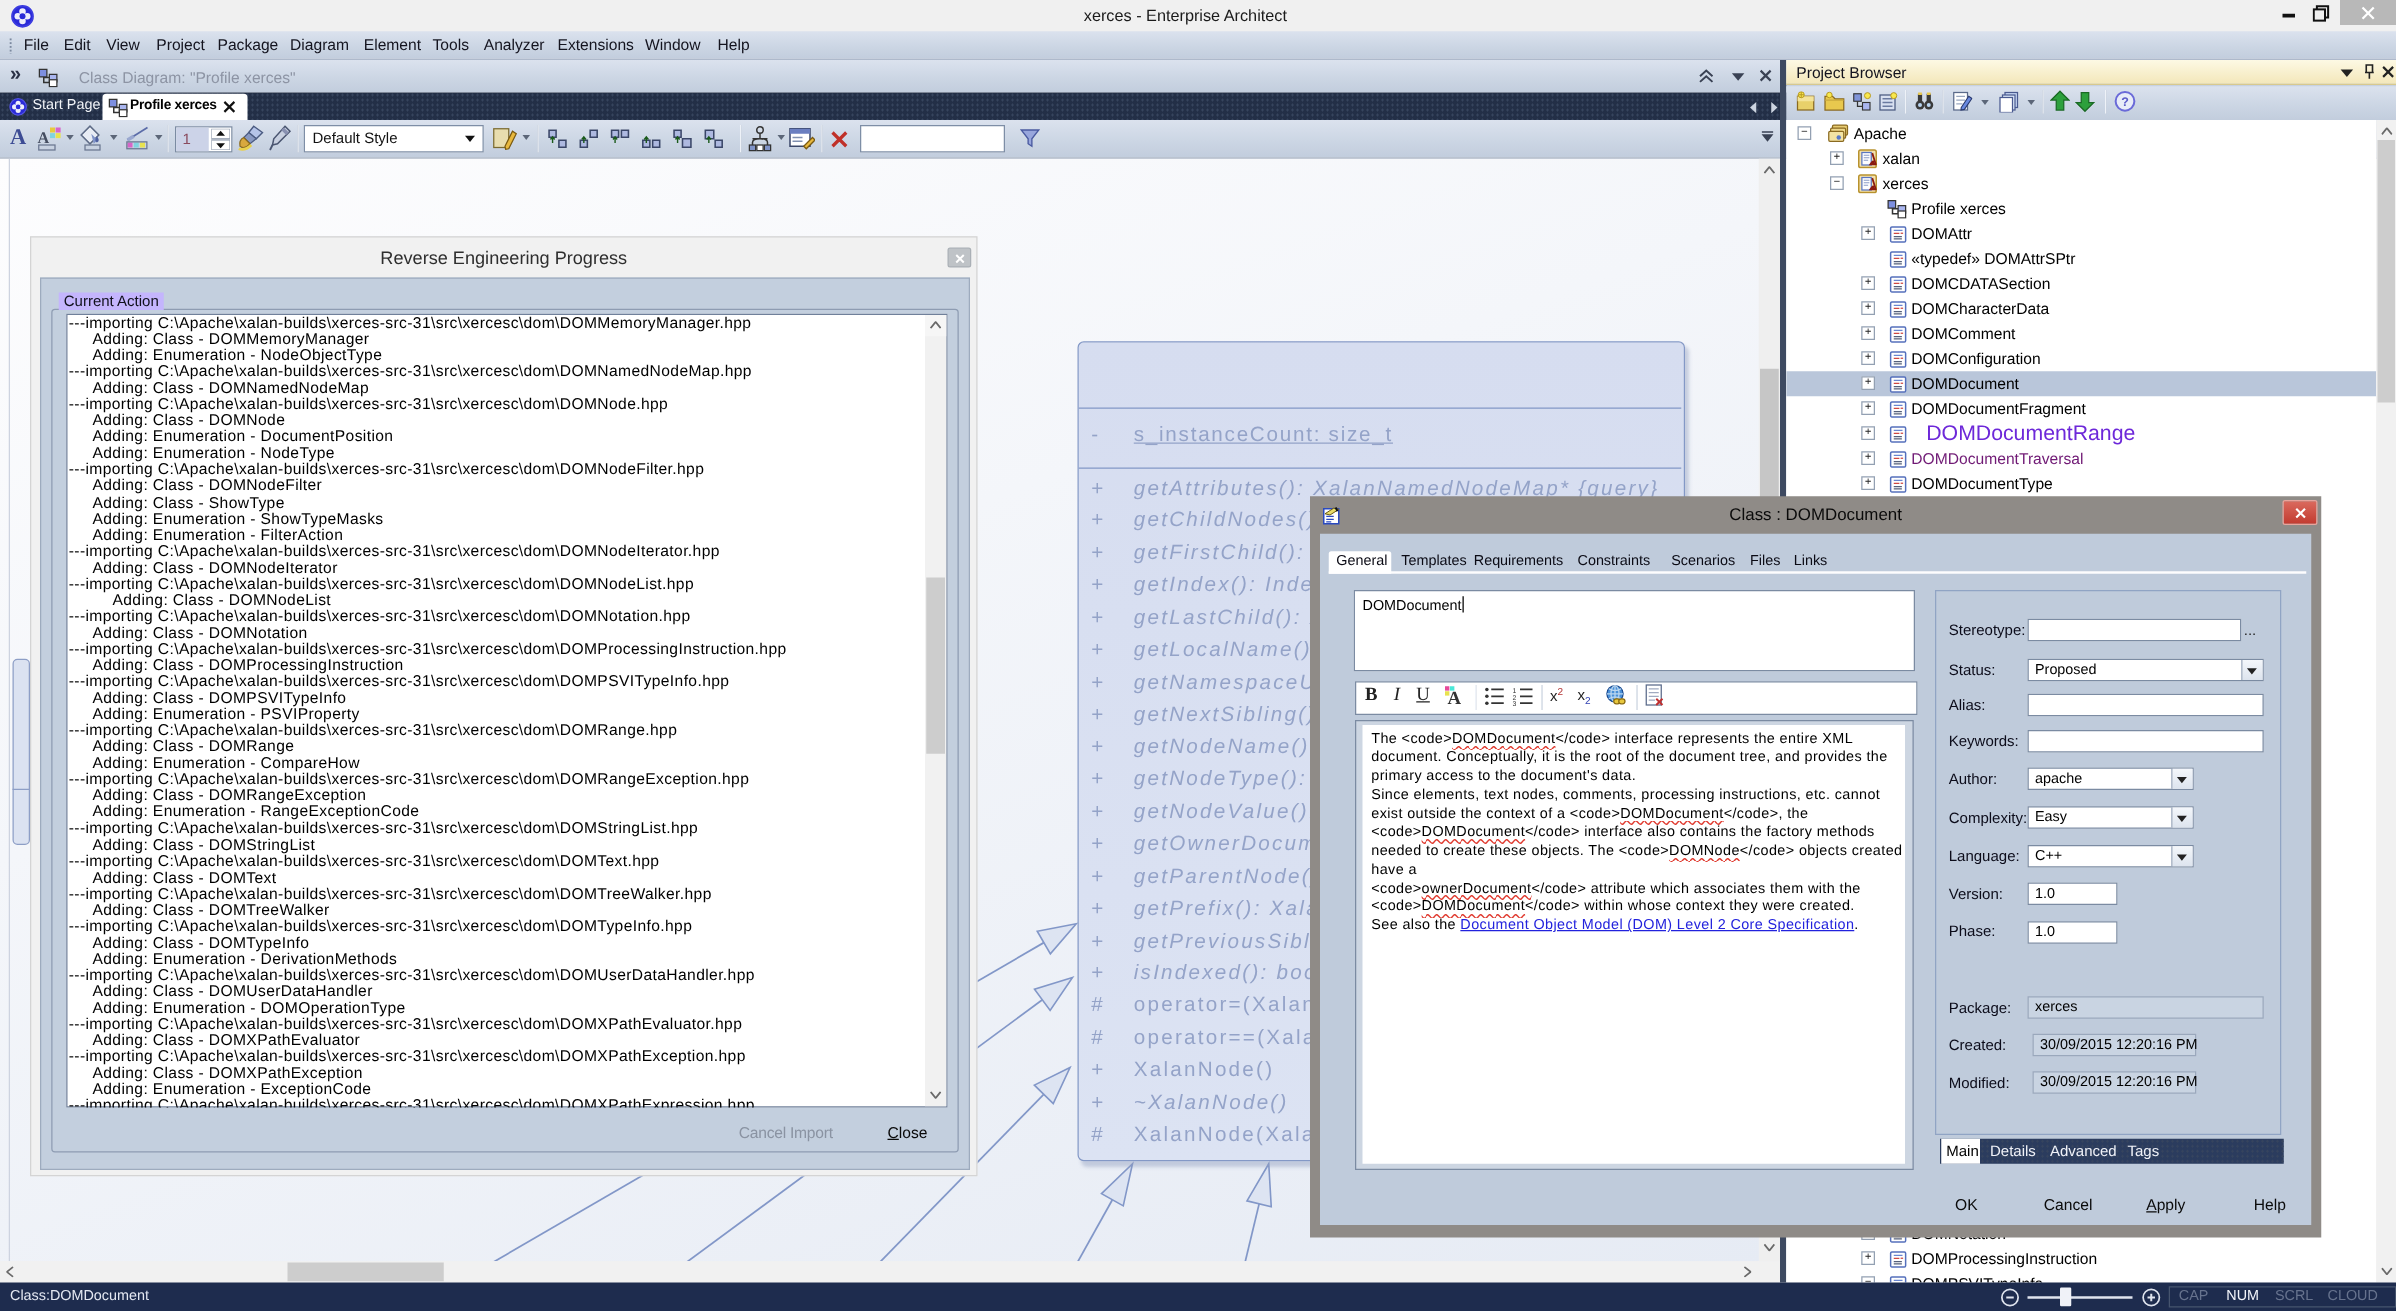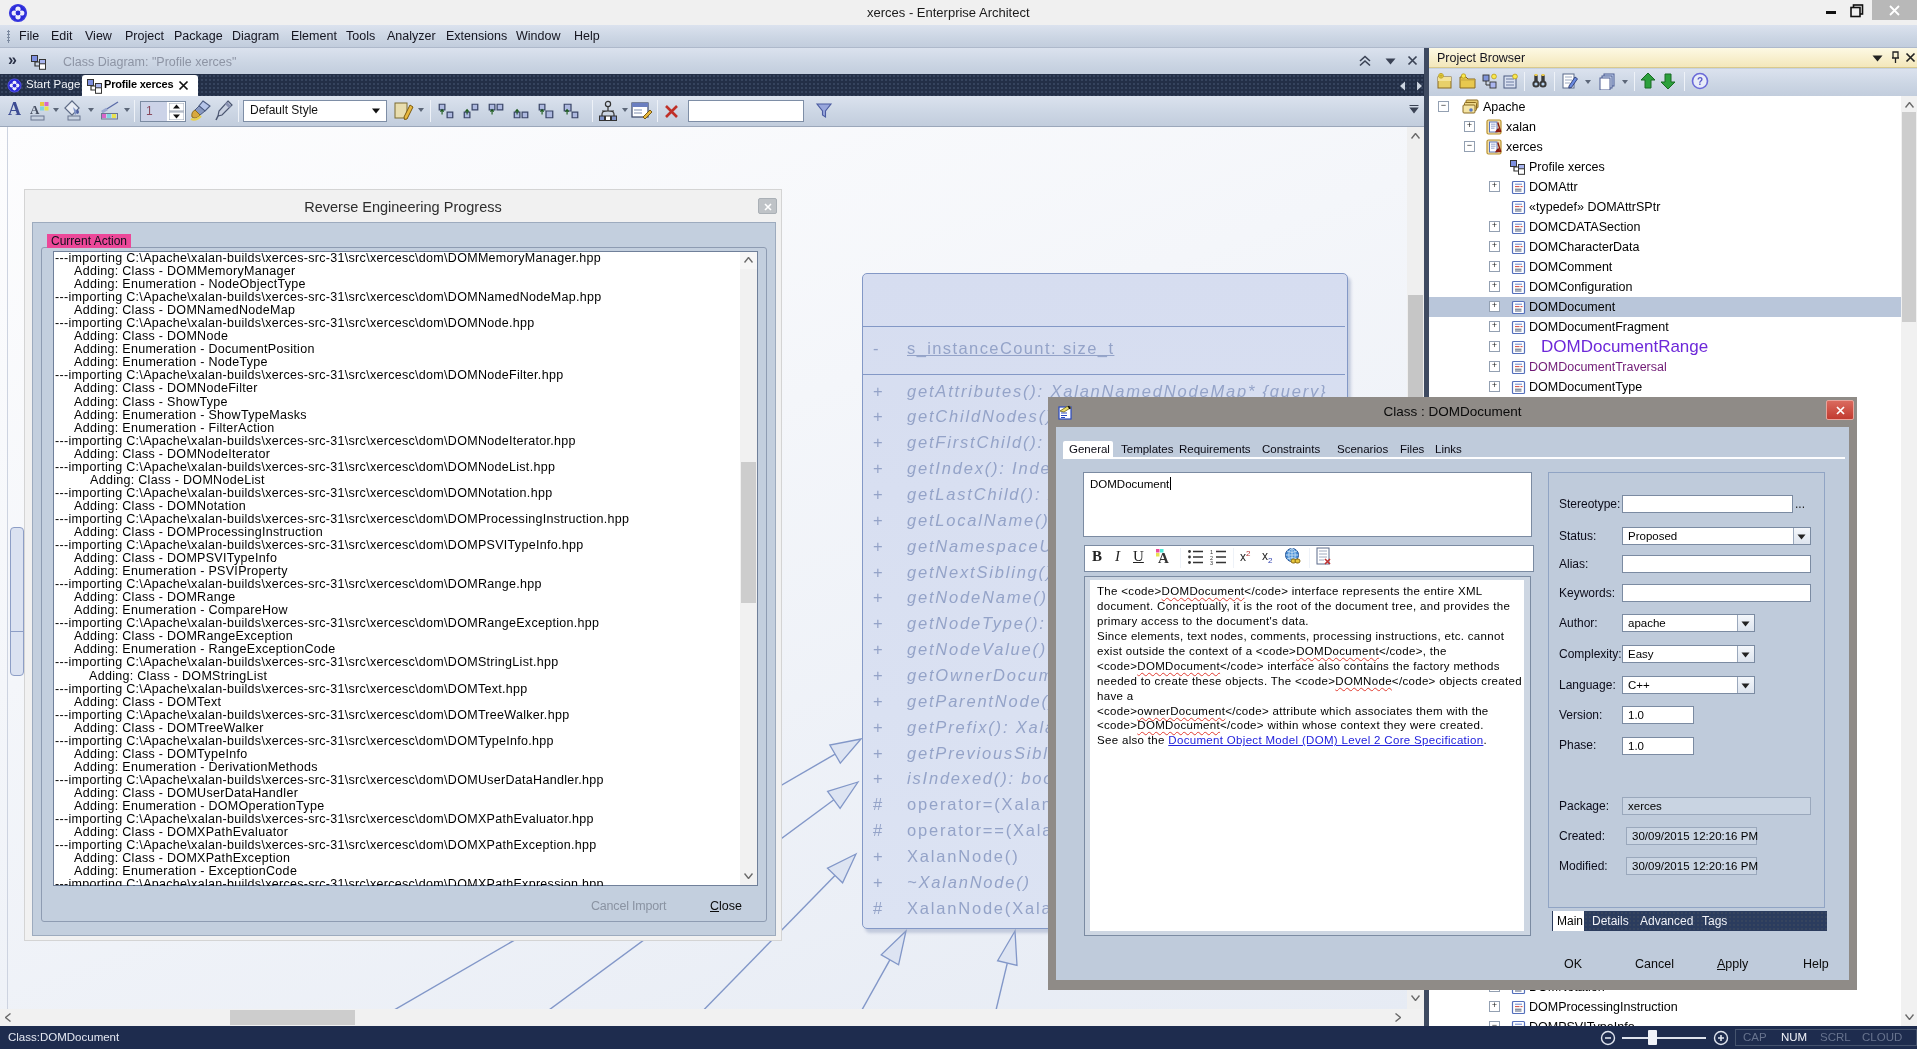--- a/index.html
+++ b/index.html
@@ -562,21 +562,21 @@
 
 <div class="ab" style="left:24px;top:189px;width:758px;height:752px;background:#f1f1f1;border:1px solid #d4d4d4">
  <div class="ab nw" style="left:0;top:9px;width:756px;text-align:center;font-size:14.5px;color:#2e2e2e">Reverse Engineering Progress</div>
  <div class="ab" style="left:733px;top:8px;width:19px;height:16px;background:#bfc3c7;border:1px solid #aab0b6;border-radius:2px">
   <svg class="ab" style="left:5px;top:4px" width="8" height="8" viewBox="0 0 8 8">
         <path d="M1 1 L7 7 M7 1 L1 7" stroke="#fff" stroke-width="1.6"></path>
       </svg>
  </div>
  <div class="ab" style="left:7px;top:32px;width:744px;height:714px;background:#c3cfde;border:1px solid #9dabbe"></div>
  <div class="ab" style="left:16px;top:57px;width:726px;height:675px;border:1px solid #8e9cb2;border-radius:3px"></div>
- <div class="ab nw" style="left:22px;top:44px;background:#ec4899;padding:0 4px;font-size:12px;color:#10101c">Current Action</div>
+ <div class="ab nw" style="left:22px;top:44px;background:#c4b5fd;padding:0 4px;font-size:12px;color:#10101c">Current Action</div>
  <div class="ab" style="left:28px;top:61px;width:705px;height:635px;background:#fff;border:1px solid #70809a"></div>
 <div class="ab" style="left:29px;top:62px;width:686px;height:634px;overflow:hidden;font-size:12.5px;letter-spacing:0.3px;line-height:13.05px;color:#000">
       <div style="white-space:pre;padding-left:1px">---importing C:\Apache\xalan-builds\xerces-src-31\src\xercesc\dom\DOMMemoryManager.hpp</div>
       <div style="white-space:pre;padding-left:20px">Adding: Class - DOMMemoryManager</div>
       <div style="white-space:pre;padding-left:20px">Adding: Enumeration - NodeObjectType</div>
       <div style="white-space:pre;padding-left:1px">---importing C:\Apache\xalan-builds\xerces-src-31\src\xercesc\dom\DOMNamedNodeMap.hpp</div>
       <div style="white-space:pre;padding-left:20px">Adding: Class - DOMNamedNodeMap</div>
       <div style="white-space:pre;padding-left:1px">---importing C:\Apache\xalan-builds\xerces-src-31\src\xercesc\dom\DOMNode.hpp</div>
       <div style="white-space:pre;padding-left:20px">Adding: Class - DOMNode</div>
       <div style="white-space:pre;padding-left:20px">Adding: Enumeration - DocumentPosition</div>
@@ -597,21 +597,21 @@
       <div style="white-space:pre;padding-left:1px">---importing C:\Apache\xalan-builds\xerces-src-31\src\xercesc\dom\DOMPSVITypeInfo.hpp</div>
       <div style="white-space:pre;padding-left:20px">Adding: Class - DOMPSVITypeInfo</div>
       <div style="white-space:pre;padding-left:20px">Adding: Enumeration - PSVIProperty</div>
       <div style="white-space:pre;padding-left:1px">---importing C:\Apache\xalan-builds\xerces-src-31\src\xercesc\dom\DOMRange.hpp</div>
       <div style="white-space:pre;padding-left:20px">Adding: Class - DOMRange</div>
       <div style="white-space:pre;padding-left:20px">Adding: Enumeration - CompareHow</div>
       <div style="white-space:pre;padding-left:1px">---importing C:\Apache\xalan-builds\xerces-src-31\src\xercesc\dom\DOMRangeException.hpp</div>
       <div style="white-space:pre;padding-left:20px">Adding: Class - DOMRangeException</div>
       <div style="white-space:pre;padding-left:20px">Adding: Enumeration - RangeExceptionCode</div>
       <div style="white-space:pre;padding-left:1px">---importing C:\Apache\xalan-builds\xerces-src-31\src\xercesc\dom\DOMStringList.hpp</div>
-      <div style="white-space:pre;padding-left:35px">Adding: Class - DOMStringList</div>
+      <div style="white-space:pre;padding-left:20px">Adding: Class - DOMStringList</div>
       <div style="white-space:pre;padding-left:1px">---importing C:\Apache\xalan-builds\xerces-src-31\src\xercesc\dom\DOMText.hpp</div>
       <div style="white-space:pre;padding-left:20px">Adding: Class - DOMText</div>
       <div style="white-space:pre;padding-left:1px">---importing C:\Apache\xalan-builds\xerces-src-31\src\xercesc\dom\DOMTreeWalker.hpp</div>
       <div style="white-space:pre;padding-left:20px">Adding: Class - DOMTreeWalker</div>
       <div style="white-space:pre;padding-left:1px">---importing C:\Apache\xalan-builds\xerces-src-31\src\xercesc\dom\DOMTypeInfo.hpp</div>
       <div style="white-space:pre;padding-left:20px">Adding: Class - DOMTypeInfo</div>
       <div style="white-space:pre;padding-left:20px">Adding: Enumeration - DerivationMethods</div>
       <div style="white-space:pre;padding-left:1px">---importing C:\Apache\xalan-builds\xerces-src-31\src\xercesc\dom\DOMUserDataHandler.hpp</div>
       <div style="white-space:pre;padding-left:20px">Adding: Class - DOMUserDataHandler</div>
       <div style="white-space:pre;padding-left:20px">Adding: Enumeration - DOMOperationType</div>

